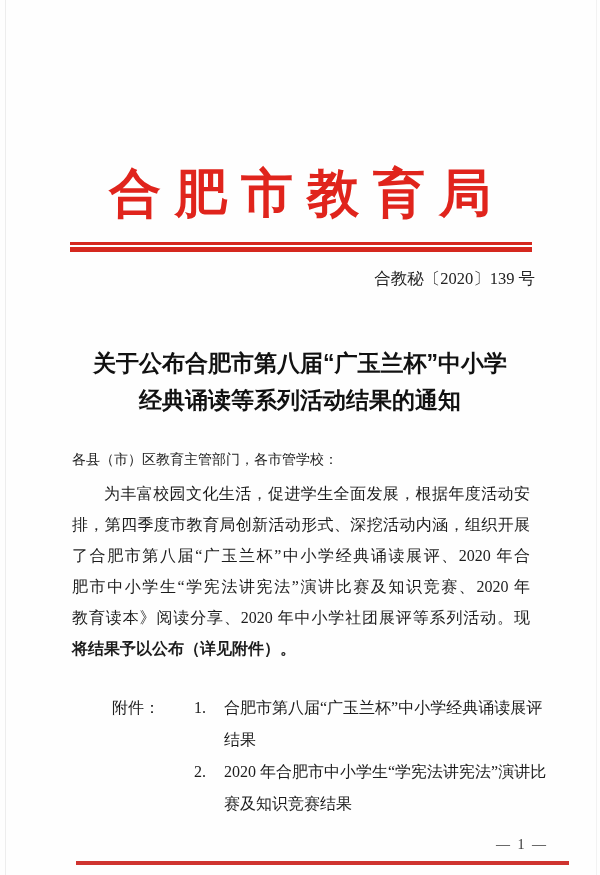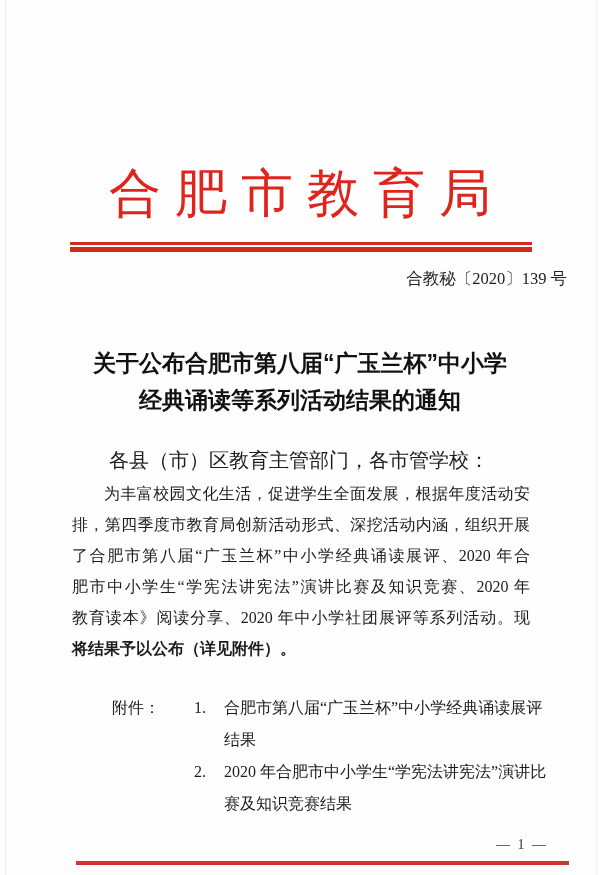--- a/index.html
+++ b/index.html
@@ -32,59 +32,59 @@
     position: absolute;
     right: 3px; top: 0; bottom: 0;
     width: 1px;
     background: #f2f2f2;
   }
   .letterhead {
     margin-top: 158px;
     text-align: center;
     font-size: 52px;
     line-height: 72px;
-    font-weight: 400;
+    font-weight: 700;
     color: var(--header-red);
     letter-spacing: 14px;
     padding-left: 14px;
     white-space: nowrap;
   }
   .letterhead-rule {
     margin-top: 12px;
     margin-left: 70px;
     width: 462px;
     height: 10px;
     background: linear-gradient(
       to bottom,
       var(--rule-red) 0px, var(--rule-red) 3px,
       #ffffff 3px, #ffffff 5px,
       var(--rule-red) 5px, var(--rule-red) 10px
     );
   }
   .doc-number {
     margin-top: 16px;
     text-align: right;
-    padding-right: 33px;
+    padding-right: 65px;
     font-size: 16.5px;
     line-height: 22px;
     color: #222;
   }
   .notice-title {
     margin-top: 55px;
     text-align: center;
     font-family: "Liberation Sans", "DejaVu Sans", sans-serif;
     font-weight: 700;
     font-size: 23px;
     line-height: 37px;
     color: #111;
   }
   .salutation {
     margin-top: 30px;
-    margin-left: 109px;
-    font-size: 20px;
+    margin-left: 72px;
+    font-size: 14px;
     line-height: 22px;
   }
   .body-text {
     margin: 7px 70px 16px 72px; 
     font-size: 16px;
     line-height: 31px;
   }
   .body-line {
     text-align: justify;
     text-align-last: justify;

